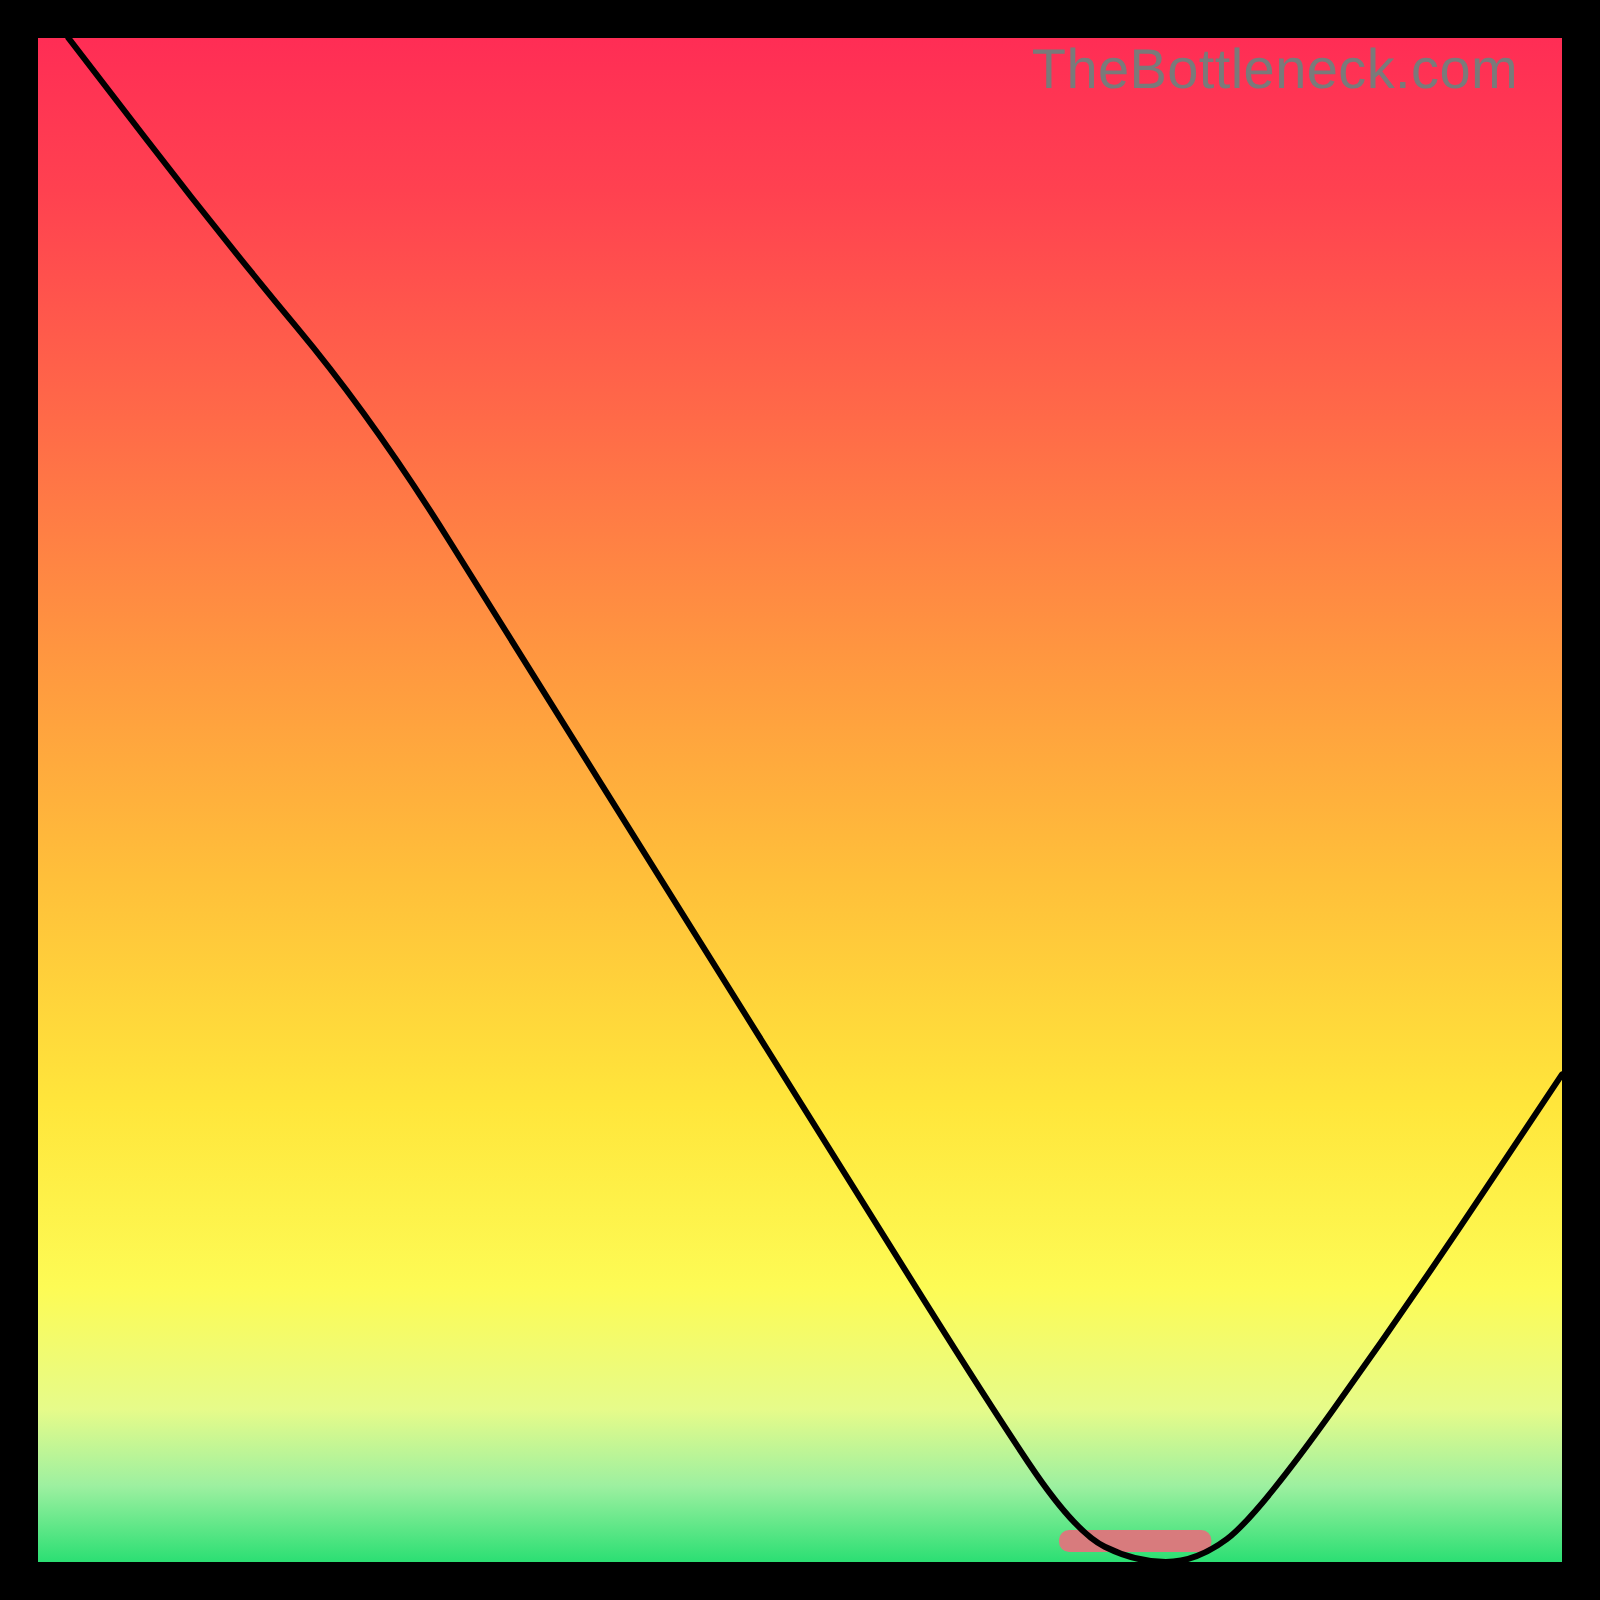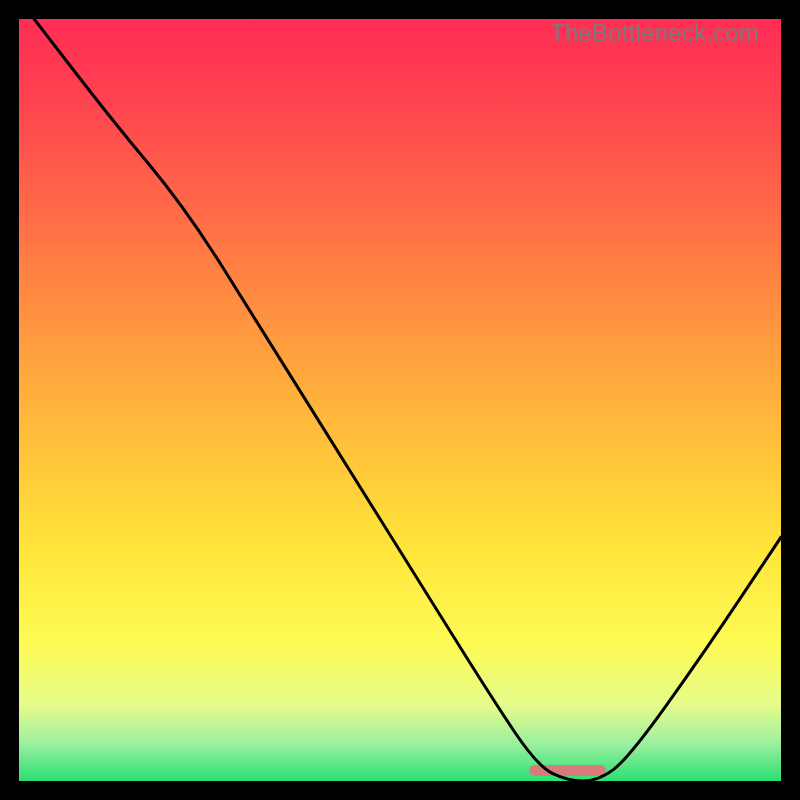--- a/index.html
+++ b/index.html
@@ -24,21 +24,21 @@
     left: 0;
     top: 0;
     width: 762px;
     height: 762px;
   }
   .watermark {
     position: absolute;
     top: 0px;
     right: 22px;
     color: #7a7a7a;
-    font-size: 24px;
+    font-size: 28px;
     font-weight: 500;
     letter-spacing: 0.2px;
     z-index: 10;
   }
   svg {
     display: block;
   }
 </style>
 </head>
 <body>

